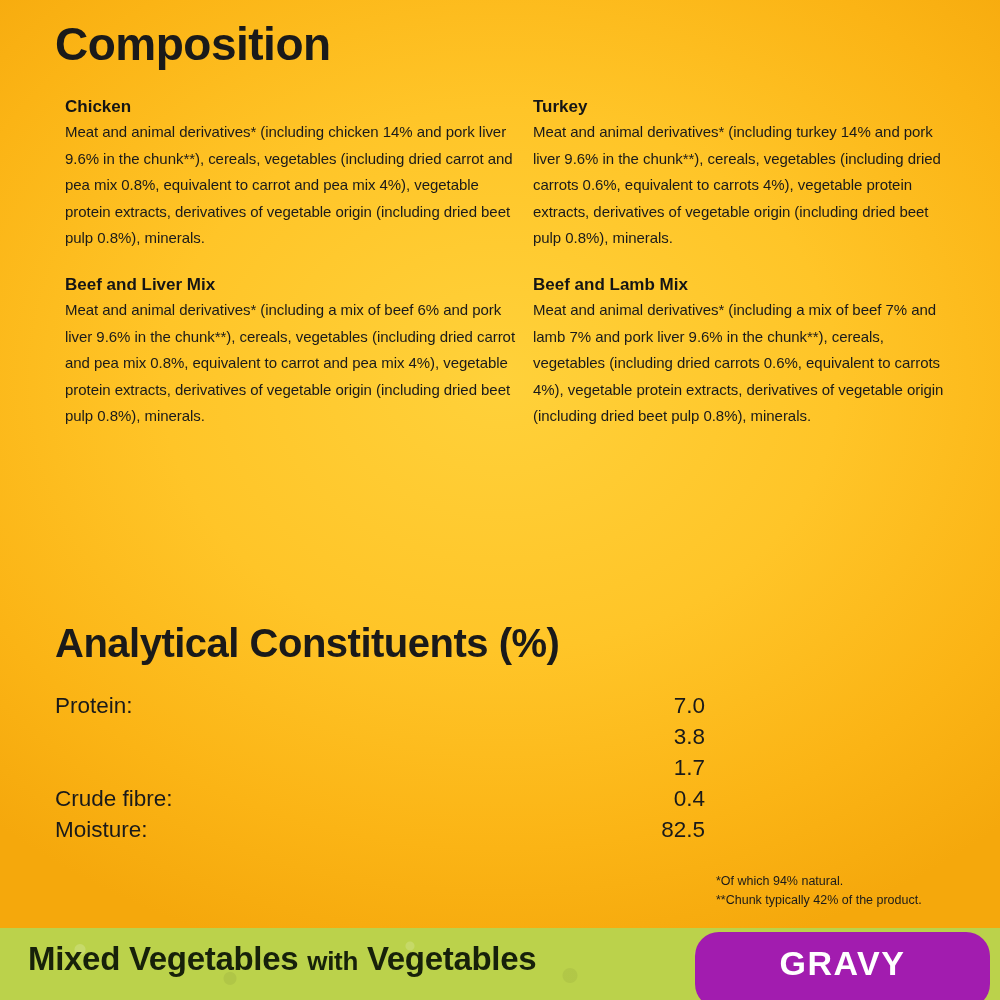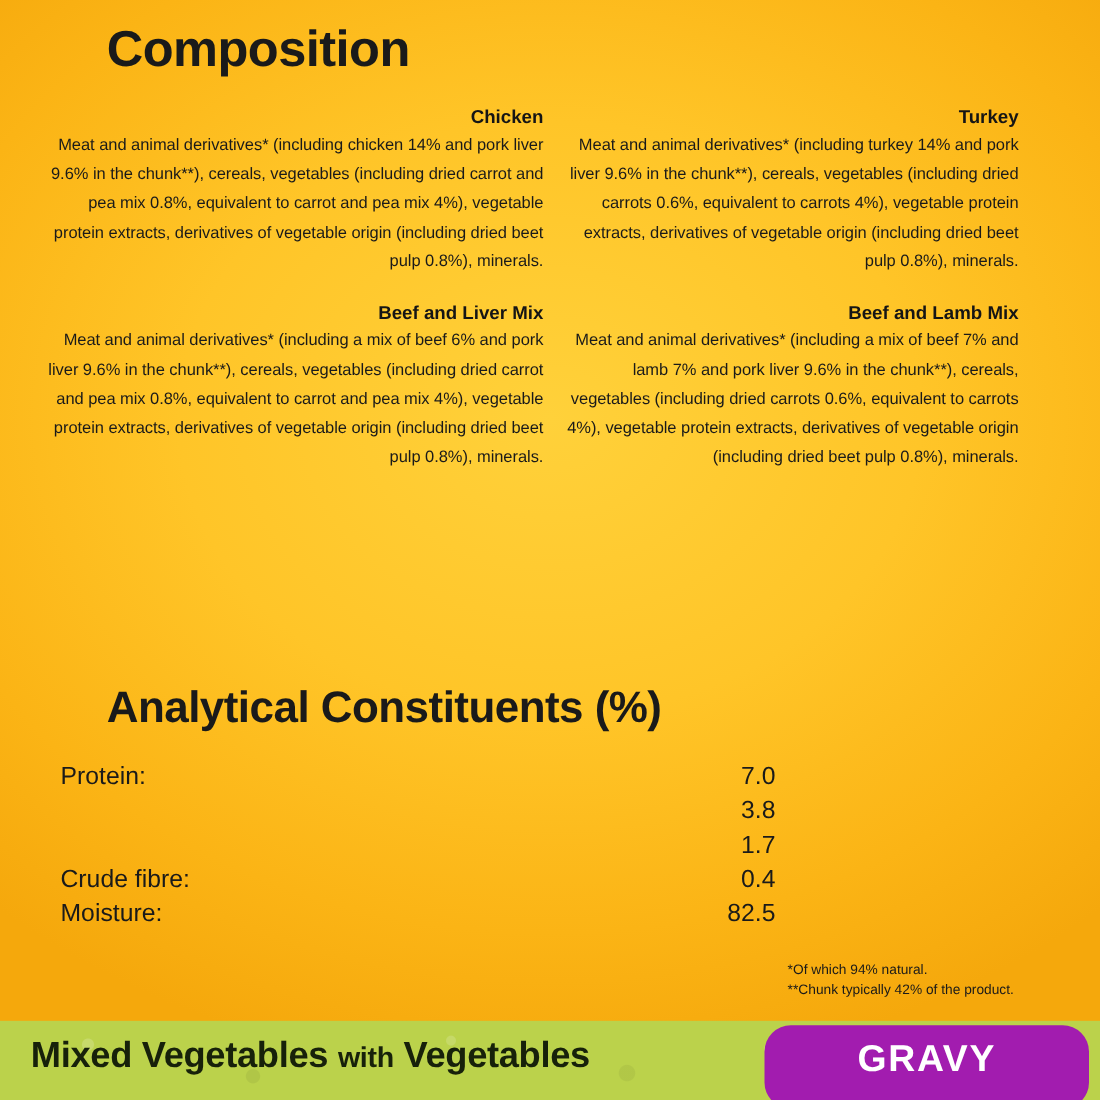--- a/index.html
+++ b/index.html
@@ -21,46 +21,44 @@
     box-sizing: border-box;
     overflow: hidden;
   }
 
   
   .heading {
     position: absolute;
     color: #1A1A1A;
     font-weight: bold;
     letter-spacing: -0.5px;
-    margin-left: 42px;
   }
   #composition-heading {
     left: 55px;
     top: 18px;
     font-size: 46px;
     line-height: 52px;
   }
   #analytical-heading {
     left: 55px;
     top: 620px;
     font-size: 40px;
     line-height: 46px;
   }
 
   .comp-grid {
     position: absolute;
-    left: 40px;
+    left: 65px;
     top: 96px;
     width: 900px;
     display: grid;
     grid-template-columns: 468px 432px;
     grid-template-rows: auto auto;
     row-gap: 22px;
     column-gap: 0px;
-    text-align: right;
   }
   .comp-item {
     padding-right: 14px;
     box-sizing: border-box;
   }
   .comp-title {
     font-size: 17px;
     font-weight: bold;
     color: #151515;
     line-height: 22px;

